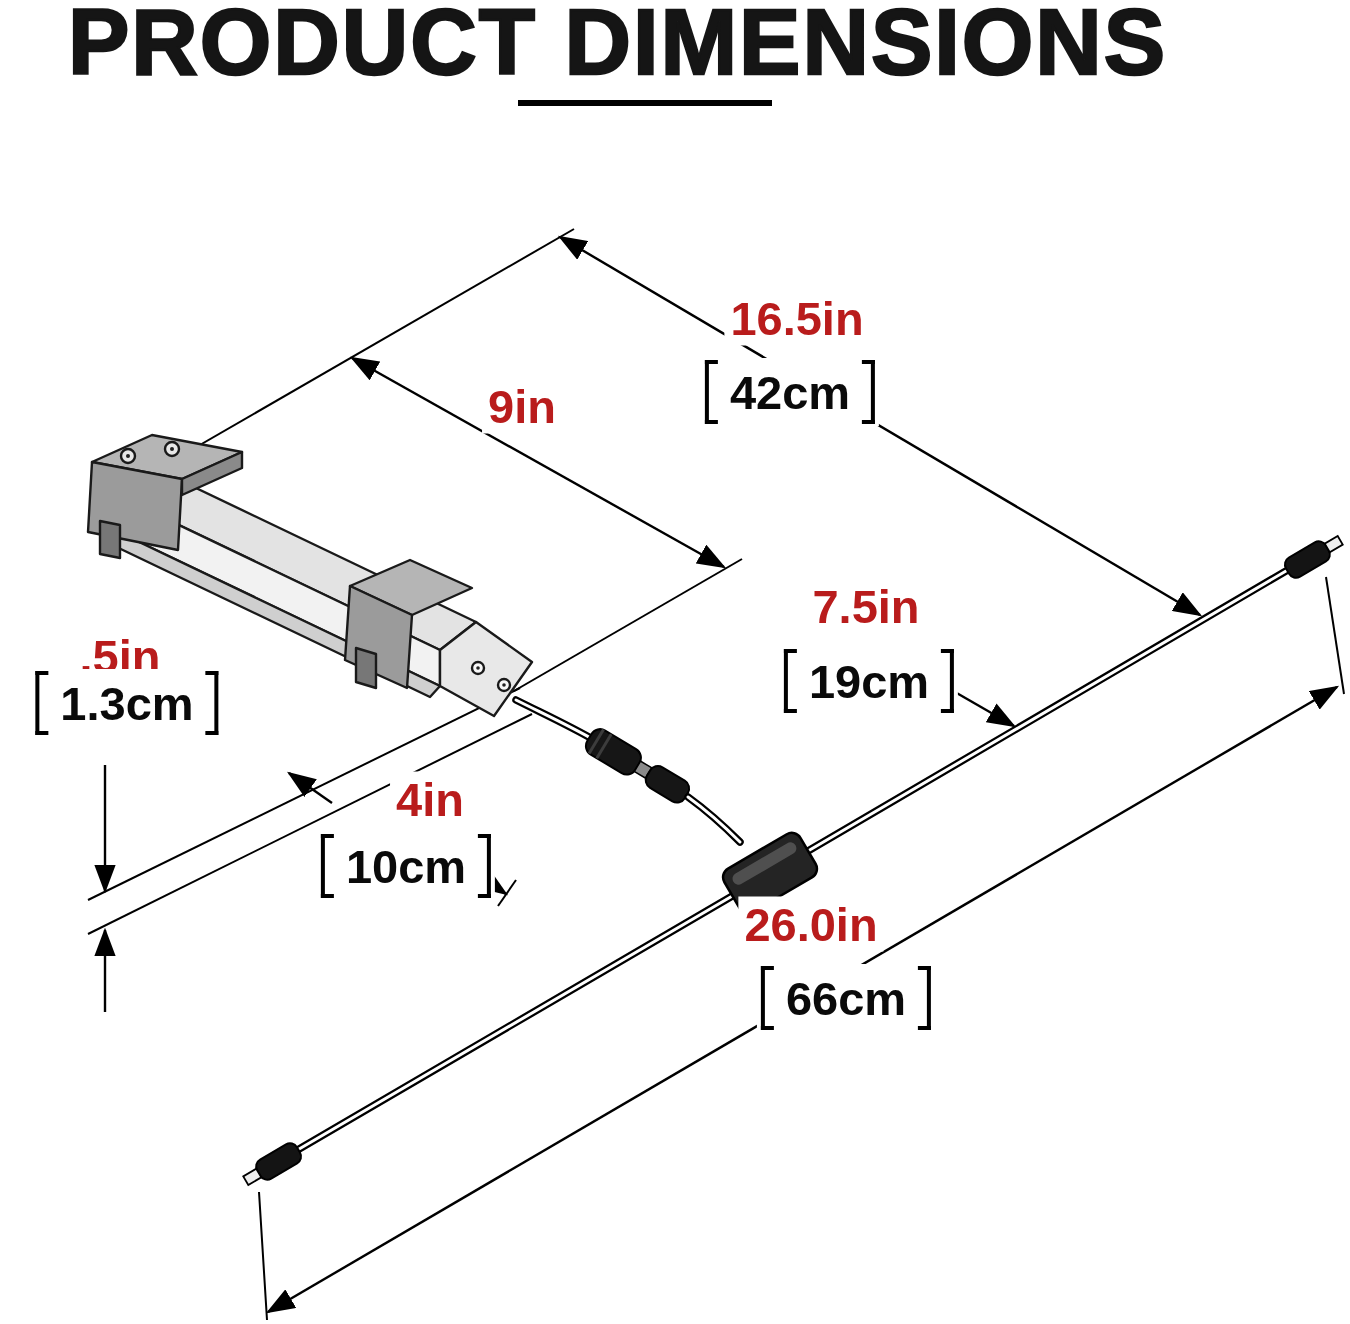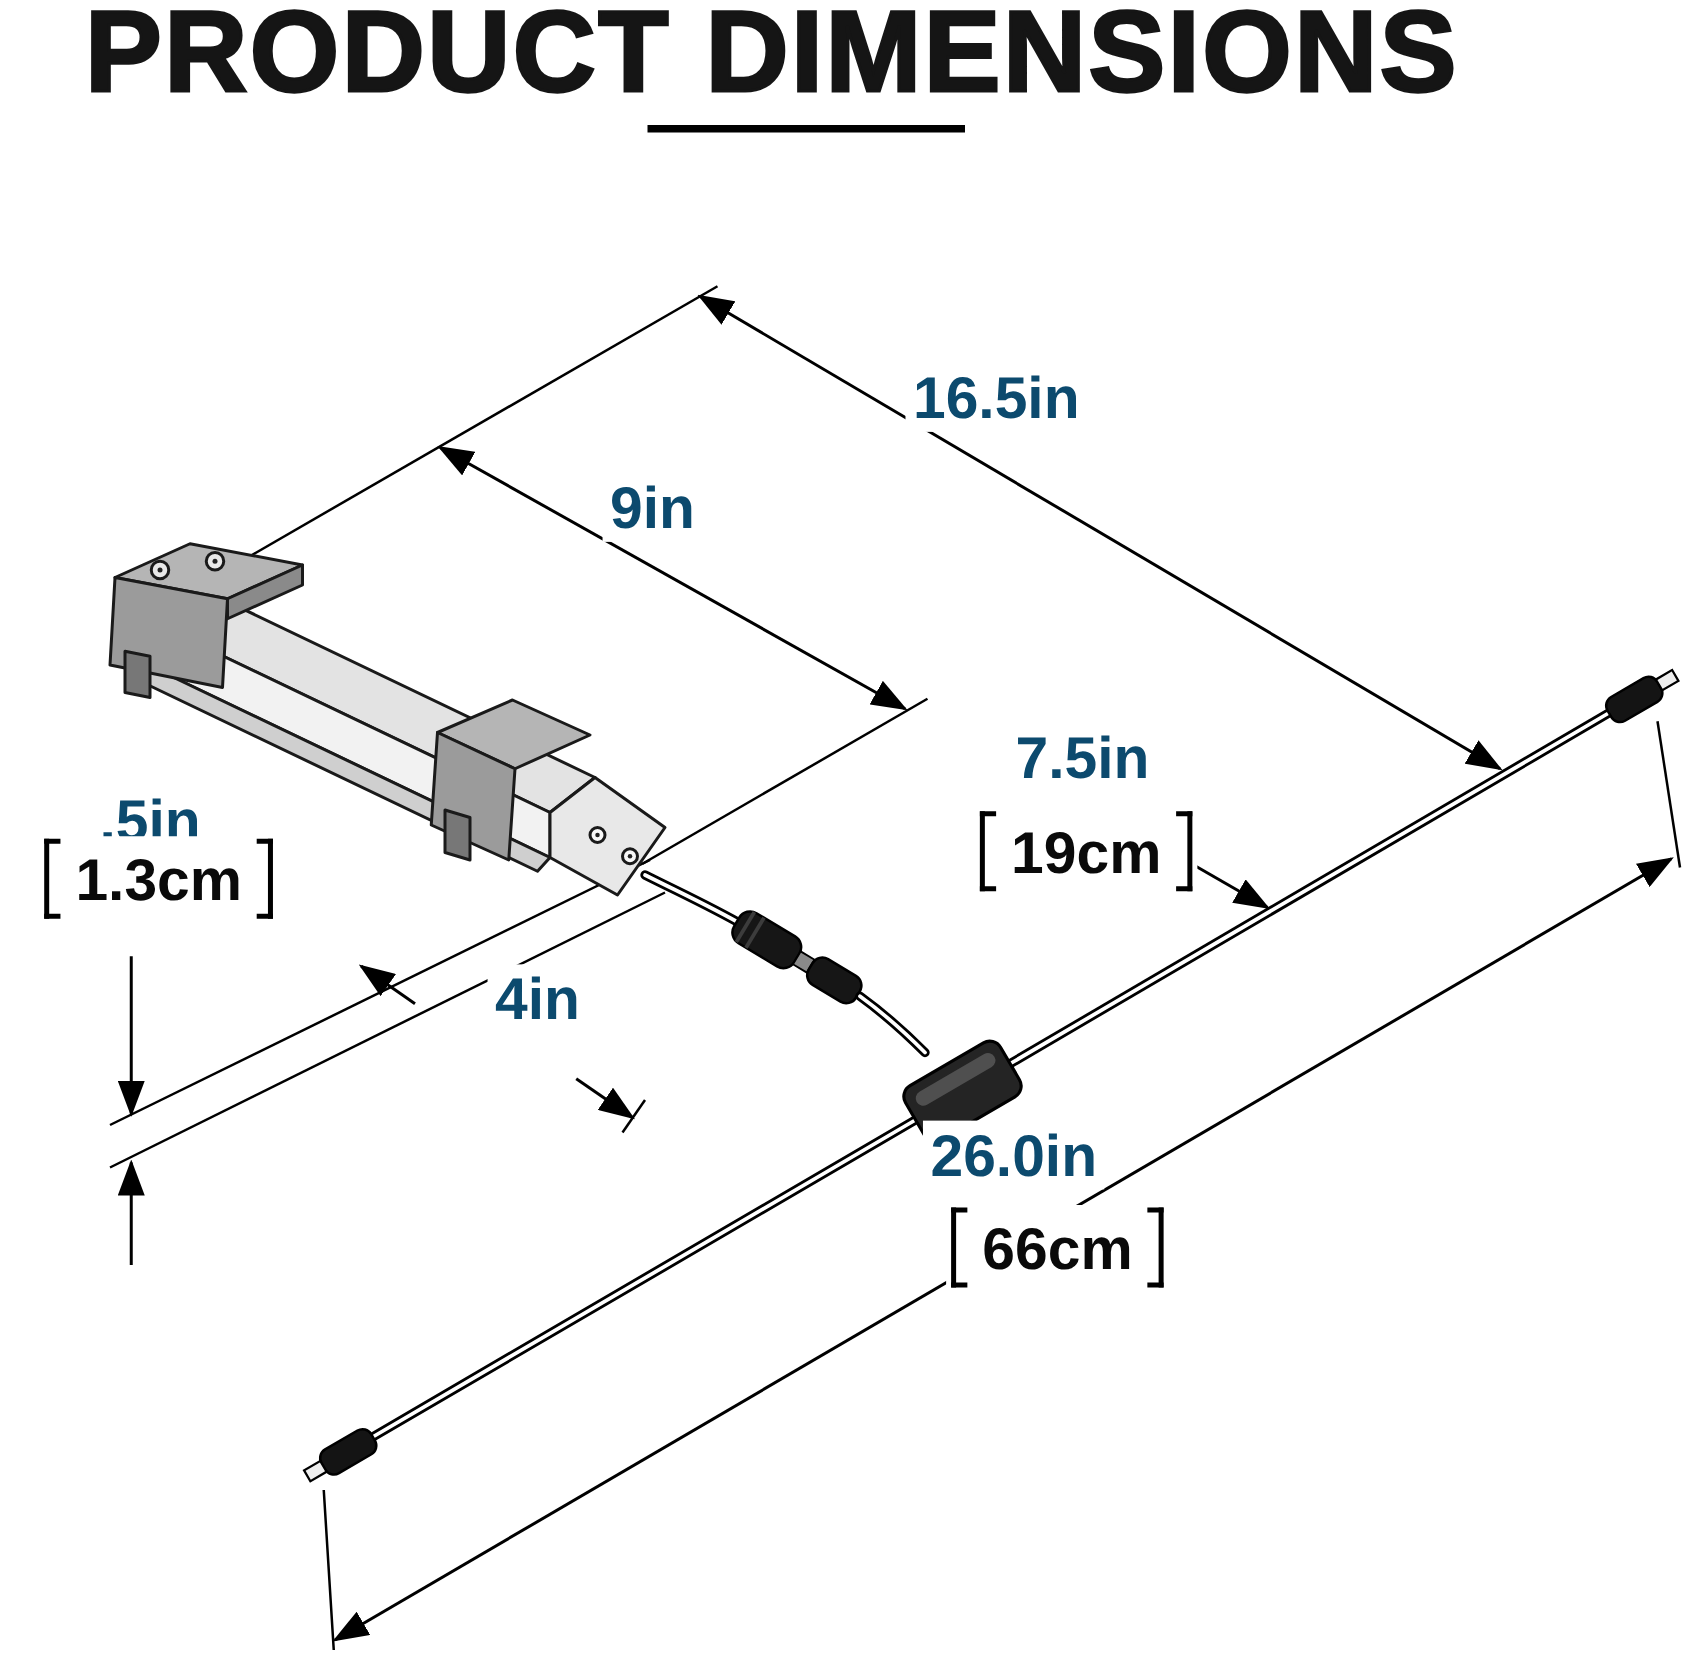--- a/index.html
+++ b/index.html
@@ -13,21 +13,21 @@
     color:#151515; -webkit-text-stroke:2.5px #151515; white-space:nowrap;
   }
   .title-underline {
     position:absolute; left:518px; top:100px; width:254px; height:6px; background:#000;
   }
   .drawing { position:absolute; left:0; top:0; }
 
   .dim-in {
     position:absolute; transform:translate(-50%,-50%);
     font-size:47px; font-weight:700; white-space:nowrap;
-    background:#fff; padding:0 6px; color:#0c4a6e;
+    background:#fff; padding:0 6px; color:#b91c1c;
   }
   .dim-cm {
     position:absolute; transform:translate(-50%,-50%);
     display:flex; align-items:center; gap:12px;
     font-size:47px; font-weight:700; white-space:nowrap;
     background:#fff; padding:2px 4px; color:#0a0a0a;
   }
   .br { width:13px; height:64px; box-sizing:border-box;
         border-top:4px solid #000; border-bottom:4px solid #000; }
   .bl { border-left:4px solid #000; }
@@ -135,38 +135,48 @@
       </g>
 
       <g transform="translate(276,1163) rotate(-30.3)">
         <rect x="-20" y="-11" width="46" height="22" rx="8" fill="#141414" stroke="#000" stroke-width="2"></rect>
         <rect x="-35" y="-5" width="15" height="10" fill="#eeeeee" stroke="#000" stroke-width="1.8"></rect>
       </g>
     </g>
   </svg>
 
   <div class="dim-in" style="left:797px; top:318px">16.5in</div>
+  <div class="dim-cm" style="left:790px; top:392px">
+    <span class="br bl"></span>
+    <span>42cm</span>
+    <span class="br brr"></span>
+  </div>
 
   <div class="dim-in" style="left:522px; top:406px">9in</div>
 
   <div class="dim-in" style="left:866px; top:606px">7.5in</div>
   <div class="dim-cm" style="left:869px; top:681px">
     <span class="br bl"></span>
     <span>19cm</span>
     <span class="br brr"></span>
   </div>
 
   <div class="dim-in" style="left:120px; top:656px">.5in</div>
   <div class="dim-cm" style="left:127px; top:703px">
     <span class="br bl"></span>
     <span>1.3cm</span>
     <span class="br brr"></span>
   </div>
 
   <div class="dim-in" style="left:430px; top:799px">4in</div>
+  <div class="dim-cm" style="left:406px; top:866px">
+    <span class="br bl"></span>
+    <span>10cm</span>
+    <span class="br brr"></span>
+  </div>
 
   <div class="dim-in" style="left:811px; top:924px">26.0in</div>
   <div class="dim-cm" style="left:846px; top:998px">
     <span class="br bl"></span>
     <span>66cm</span>
     <span class="br brr"></span>
   </div>
 
 </div>
 

